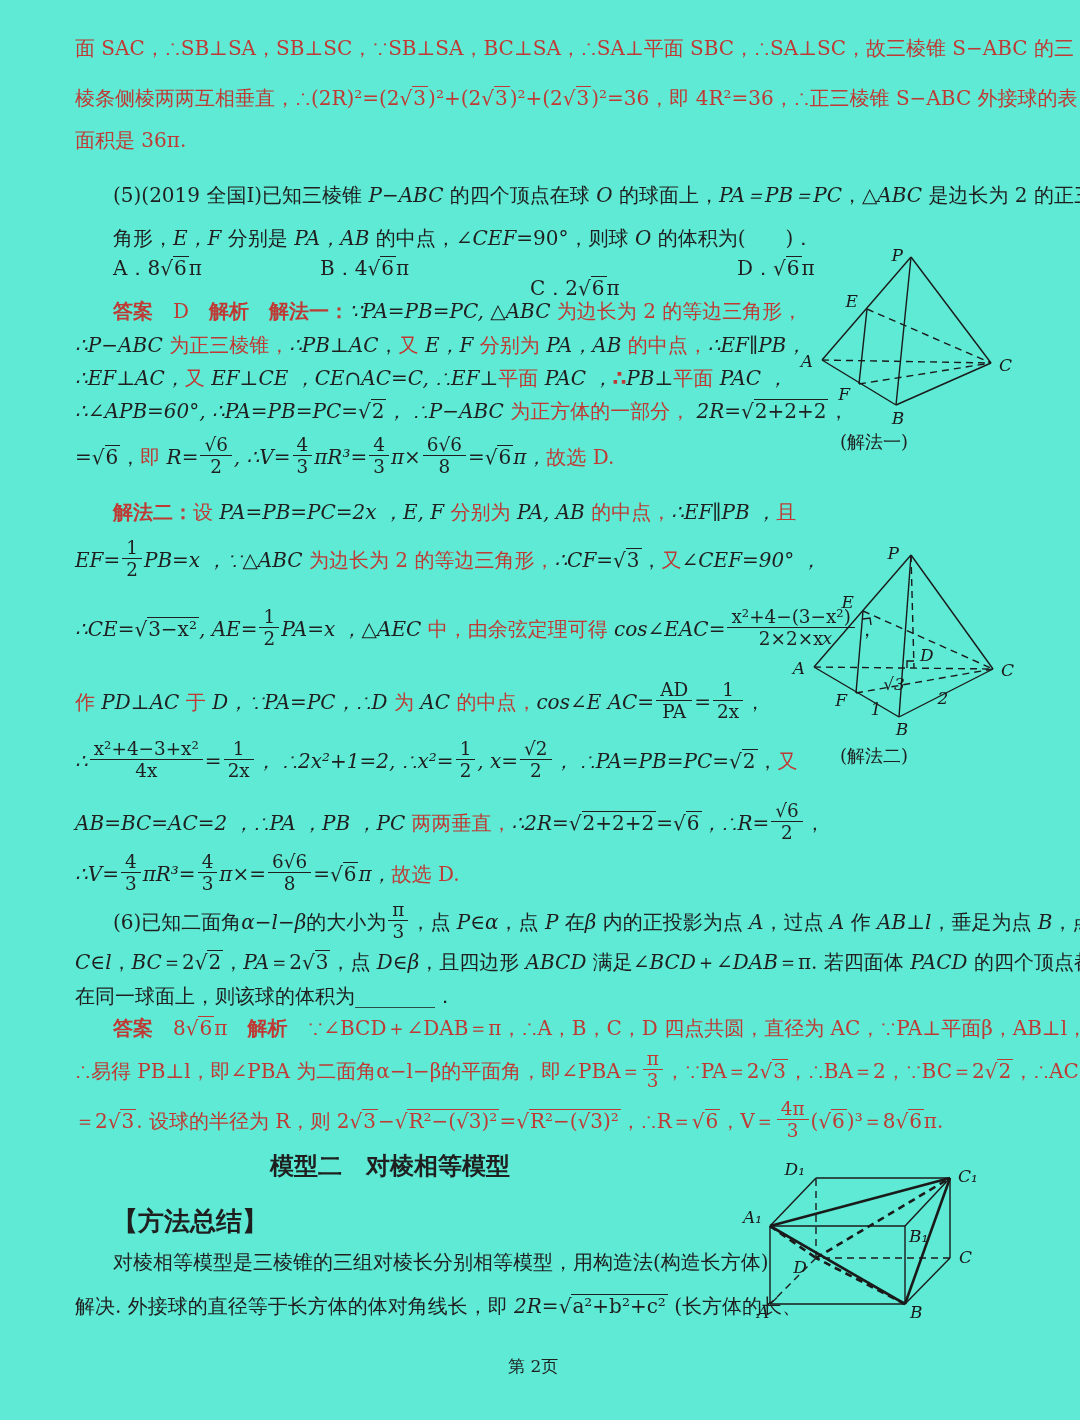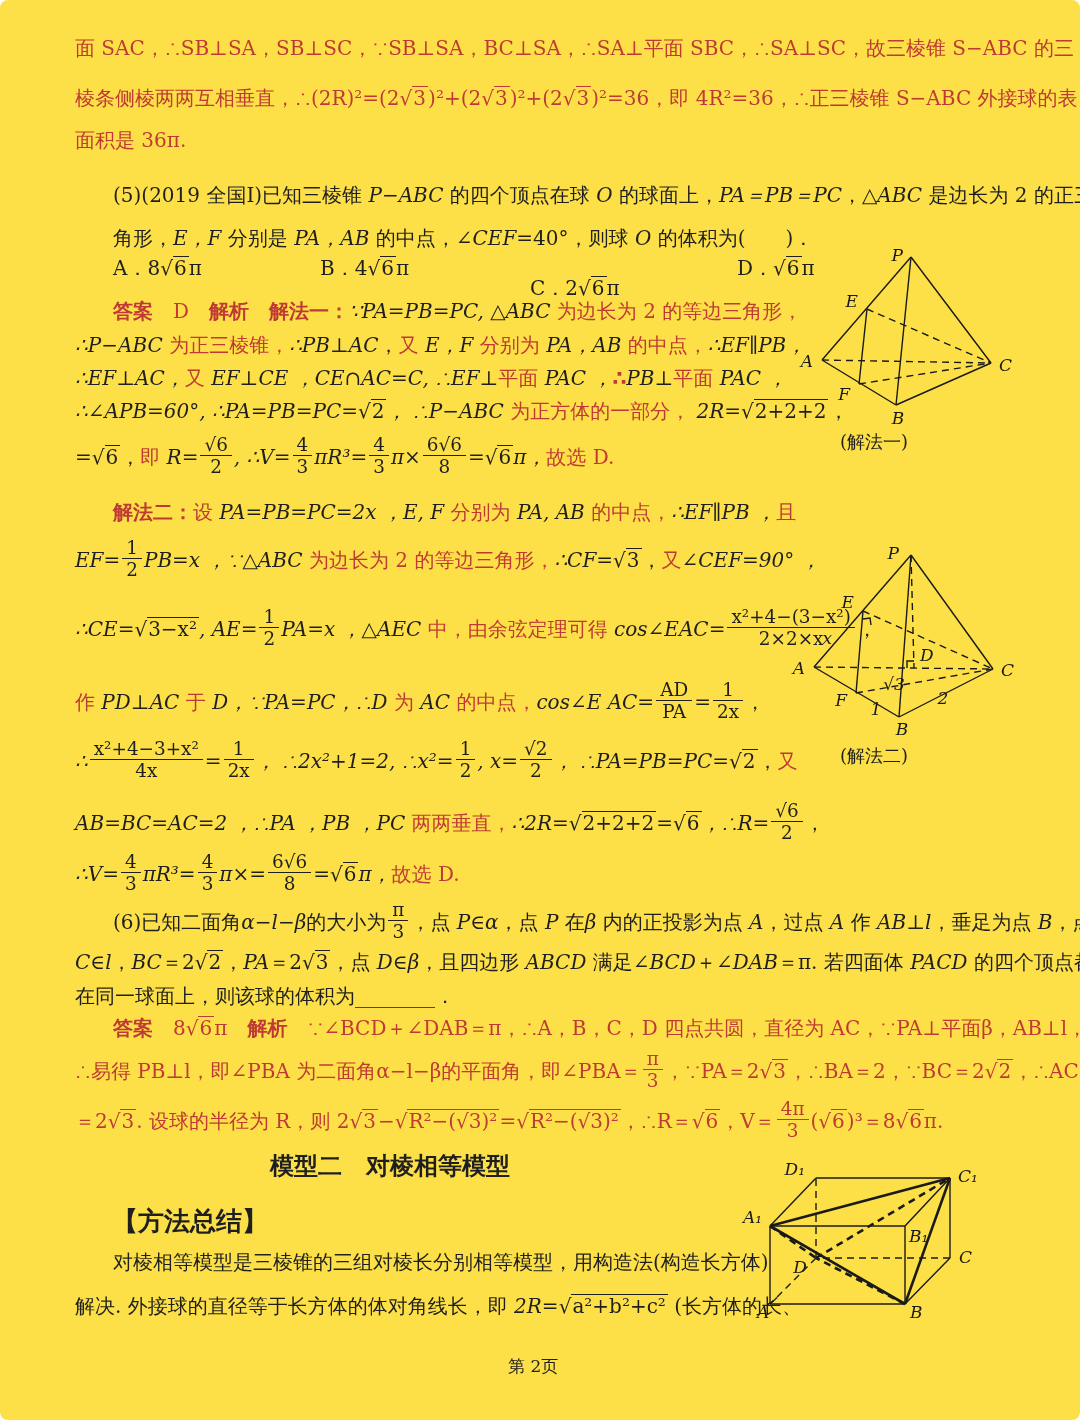--- a/index.html
+++ b/index.html
@@ -1,19 +1,19 @@
 <!DOCTYPE html>
 <html><head>
 <meta charset="utf-8">
 <style>
   html,body{margin:0;padding:0;}
   body{width:1080px;height:1420px;position:relative;background:#ffffff;
        font-family:"DejaVu Serif","Liberation Serif",serif;color:#1f1f1f;
        --red:#bf3a34;overflow:hidden;}
-  .page{position:absolute;inset:0;background:#fde047;border-radius:8px;}
+  .page{position:absolute;inset:0;background:#5eead4;}
   .line{position:absolute;white-space:nowrap;font-size:20px;line-height:1.2;}
   .seg.red{color:var(--red);}
   .seg.blk{color:#1f1f1f;}
   .seg.bold{font-weight:bold;font-family:"DejaVu Sans","Liberation Sans",sans-serif;}
   .seg.ital{font-style:italic;}
   .frac{display:inline-block;text-align:center;vertical-align:middle;margin:0 2px;transform:translateY(-3px);}
   .frac .num{display:block;padding:0 4px 1px 4px;border-bottom:1.4px solid currentColor;line-height:1.05;font-size:0.92em;}
   .frac .den{display:block;padding:1px 4px 0 4px;line-height:1.05;font-size:0.92em;}
   .sqrt{display:inline-block;white-space:nowrap;}
   .sqrt::before{content:"√";}
@@ -29,21 +29,21 @@
 </head>
 <body>
 
 <div class="page">
 
   <div id="lines-root">
       <div class="line" style="left: 75px; top: 36px;"><span class="seg red">面 SAC，∴SB⊥SA，SB⊥SC，∵SB⊥SA，BC⊥SA，∴SA⊥平面 SBC，∴SA⊥SC，故三棱锥 S−ABC 的三</span></div>
       <div class="line" style="left: 75px; top: 86px;"><span class="seg red">棱条侧棱两两互相垂直，∴(2R)²=(2</span><span class="sqrt seg red"><span class="rad">3</span></span><span class="seg red">)²+(2</span><span class="sqrt seg red"><span class="rad">3</span></span><span class="seg red">)²+(2</span><span class="sqrt seg red"><span class="rad">3</span></span><span class="seg red">)²=36，即 4R²=36，∴正三棱锥 S−ABC 外接球的表</span></div>
       <div class="line" style="left: 75px; top: 128px;"><span class="seg red">面积是 36π.</span></div>
       <div class="line" style="left: 113px; top: 183px;"><span class="seg blk">(5)(2019 全国Ⅰ)已知三棱锥 </span><span class="seg blk ital">P−ABC </span><span class="seg blk">的四个顶点在球 </span><span class="seg blk ital">O </span><span class="seg blk">的球面上，</span><span class="seg blk ital">PA＝PB＝PC</span><span class="seg blk">，△</span><span class="seg blk ital">ABC </span><span class="seg blk">是边长为 2 的正三</span></div>
-      <div class="line" style="left: 113px; top: 226px;"><span class="seg blk">角形，</span><span class="seg blk ital">E，F </span><span class="seg blk">分别是 </span><span class="seg blk ital">PA，AB </span><span class="seg blk">的中点，∠</span><span class="seg blk ital">CEF</span><span class="seg blk">=40°，则球 </span><span class="seg blk ital">O </span><span class="seg blk">的体积为(　　)．</span></div>
+      <div class="line" style="left: 113px; top: 226px;"><span class="seg blk">角形，</span><span class="seg blk ital">E，F </span><span class="seg blk">分别是 </span><span class="seg blk ital">PA，AB </span><span class="seg blk">的中点，∠</span><span class="seg blk ital">CEF</span><span class="seg blk">=90°，则球 </span><span class="seg blk ital">O </span><span class="seg blk">的体积为(　　)．</span></div>
       <div class="line" style="left: 113px; top: 256px;"><span class="seg blk">A．8</span><span class="sqrt seg blk"><span class="rad">6</span></span><span class="seg blk">π</span></div>
       <div class="line" style="left: 320px; top: 256px;"><span class="seg blk">B．4</span><span class="sqrt seg blk"><span class="rad">6</span></span><span class="seg blk">π</span></div>
       <div class="line" style="left: 530px; top: 256px; margin-top: 20px;"><span class="seg blk">C．2</span><span class="sqrt seg blk"><span class="rad">6</span></span><span class="seg blk">π</span></div>
       <div class="line" style="left: 737px; top: 256px;"><span class="seg blk">D．</span><span class="sqrt seg blk"><span class="rad">6</span></span><span class="seg blk">π</span></div>
       <div class="line" style="left: 113px; top: 299px;"><span class="seg red bold">答案</span><span class="seg red">　D　</span><span class="seg red bold">解析</span><span class="seg red">　</span><span class="seg red bold">解法一：</span><span class="seg blk ital">∵PA=PB=PC, △ABC </span><span class="seg red">为边长为 2 的等边三角形，</span></div>
       <div class="line" style="left: 75px; top: 333px;"><span class="seg blk ital">∴P−ABC </span><span class="seg red">为正三棱锥，</span><span class="seg blk ital">∴PB⊥AC</span><span class="seg blk">，</span><span class="seg red">又 </span><span class="seg blk ital">E，F </span><span class="seg red">分别为 </span><span class="seg blk ital">PA，AB </span><span class="seg red">的中点，</span><span class="seg blk ital">∴EF∥PB，</span></div>
       <div class="line" style="left: 75px; top: 366px;"><span class="seg blk ital">∴EF⊥AC，</span><span class="seg red">又 </span><span class="seg blk ital">EF⊥CE ，CE∩AC=C, ∴EF⊥</span><span class="seg red">平面 </span><span class="seg blk ital">PAC ，</span><span class="seg red bold">∴</span><span class="seg blk ital">PB⊥</span><span class="seg red">平面 </span><span class="seg blk ital">PAC ，</span></div>
       <div class="line" style="left: 75px; top: 399px;"><span class="seg blk ital">∴∠APB=60°, ∴PA=PB=PC=</span><span class="sqrt seg blk"><span class="rad">2</span></span><span class="seg blk ital">， ∴P−ABC </span><span class="seg red">为正方体的一部分，</span><span class="seg blk ital"> 2R=</span><span class="sqrt seg blk"><span class="rad">2+2+2</span></span><span class="seg blk">，</span></div>
       <div class="line" style="left: 75px; top: 438px;"><span class="seg blk">=</span><span class="sqrt seg blk"><span class="rad">6</span></span><span class="seg blk">，</span><span class="seg red">即 </span><span class="seg blk ital">R=</span><span class="frac seg blk"><span class="num">√6</span><span class="den">2</span></span><span class="seg blk ital">, ∴V=</span><span class="frac seg blk"><span class="num">4</span><span class="den">3</span></span><span class="seg blk ital">πR³=</span><span class="frac seg blk"><span class="num">4</span><span class="den">3</span></span><span class="seg blk ital">π×</span><span class="frac seg blk"><span class="num">6√6</span><span class="den">8</span></span><span class="seg blk">=</span><span class="sqrt seg blk"><span class="rad">6</span></span><span class="seg blk ital">π，</span><span class="seg red">故选 D.</span></div>
       <div class="line" style="left: 113px; top: 500px;"><span class="seg red bold">解法二：</span><span class="seg red">设 </span><span class="seg blk ital">PA=PB=PC=2x ，E, F </span><span class="seg red">分别为 </span><span class="seg blk ital">PA, AB </span><span class="seg red">的中点，</span><span class="seg blk ital">∴EF∥PB ，</span><span class="seg red">且</span></div>

